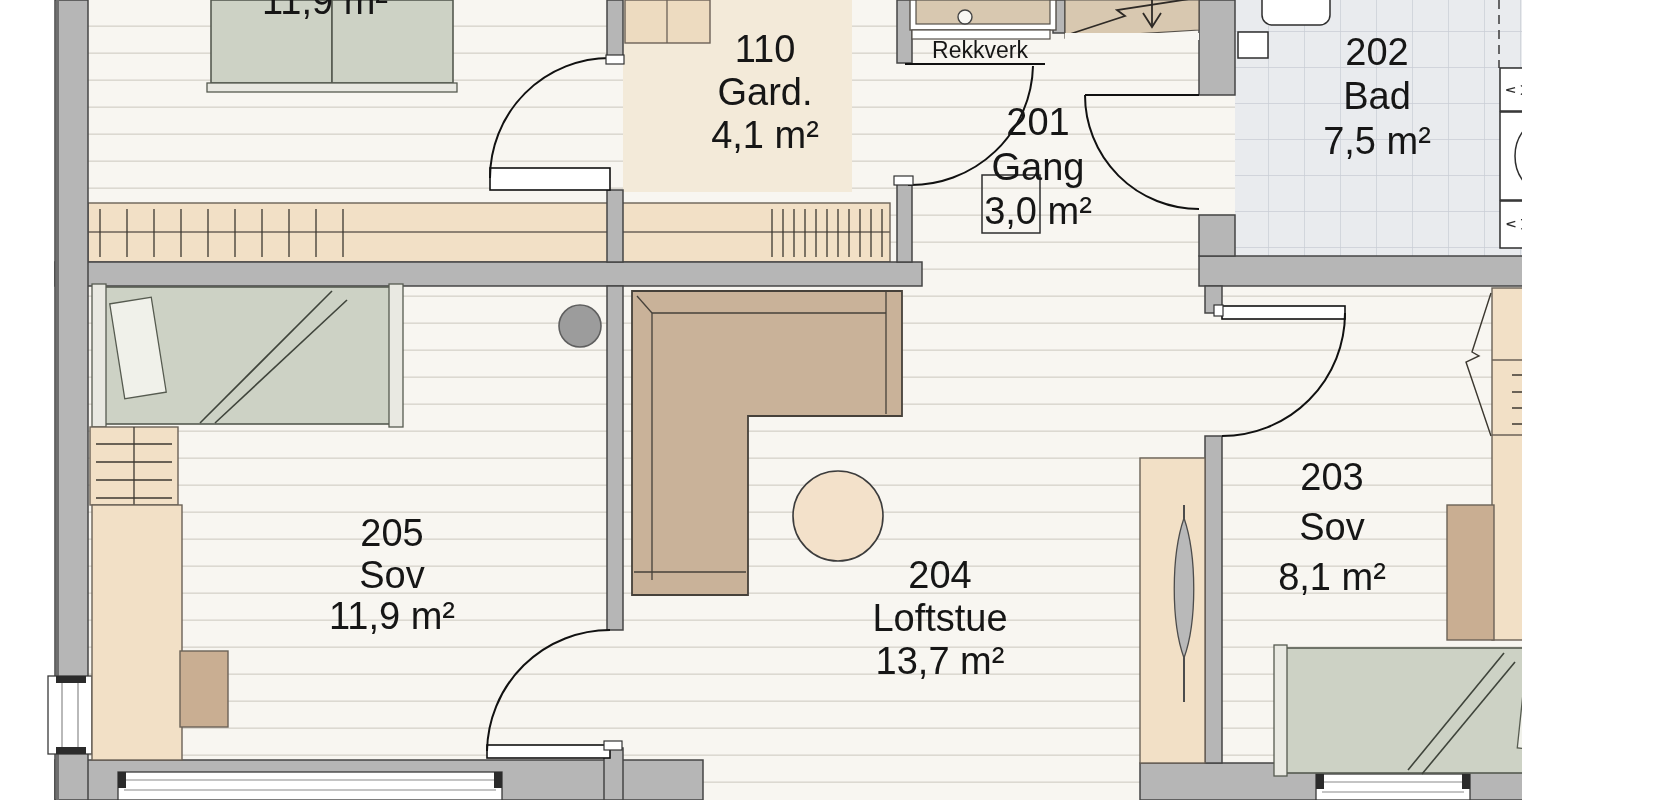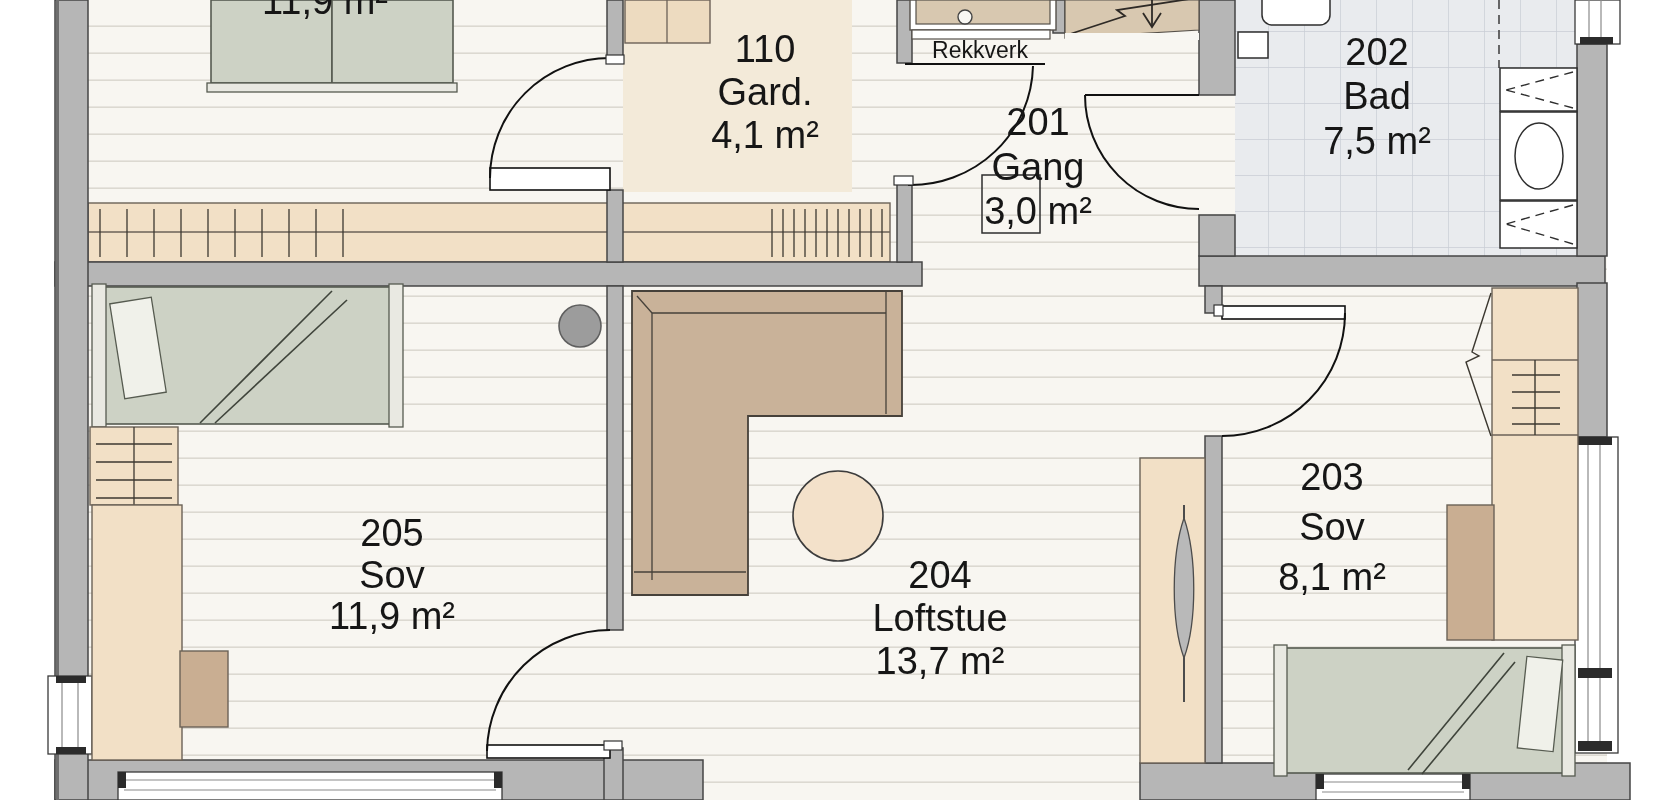--- a/index.html
+++ b/index.html
@@ -1,16 +1,16 @@
 <!DOCTYPE html>
 <html><head>
 <meta charset="utf-8">
 <style>
   html,body{margin:0;padding:0;background:#ffffff;}
-  .plan-wrap{width:1670px;height:800px;overflow:hidden;position:relative;background:#fca5a5;}
+  .plan-wrap{width:1522px;height:800px;overflow:hidden;position:relative;background:#fca5a5;}
   svg{display:block;}
   .wall{fill:#b6b6b6;stroke:#454545;stroke-width:1.5;}
   .window{fill:#ffffff;stroke:#3a3a3a;stroke-width:1.3;}
   .wincap{fill:#2b2b2b;stroke:none;}
   .mull{stroke:#8a8a8a;stroke-width:1.2;fill:none;}
   .tan{fill:#f2e0c6;stroke:#6b6257;stroke-width:1.4;}
   .tan2{fill:#eddbc0;stroke:#6b6257;stroke-width:1.4;}
   .bedbody{fill:#cdd2c5;stroke:#565b50;stroke-width:1.6;}
   .bedboard{fill:#e9e9e2;stroke:#565b50;stroke-width:1.3;}
   .pillow{fill:#f0f1ea;stroke:#565b50;stroke-width:1.3;}

